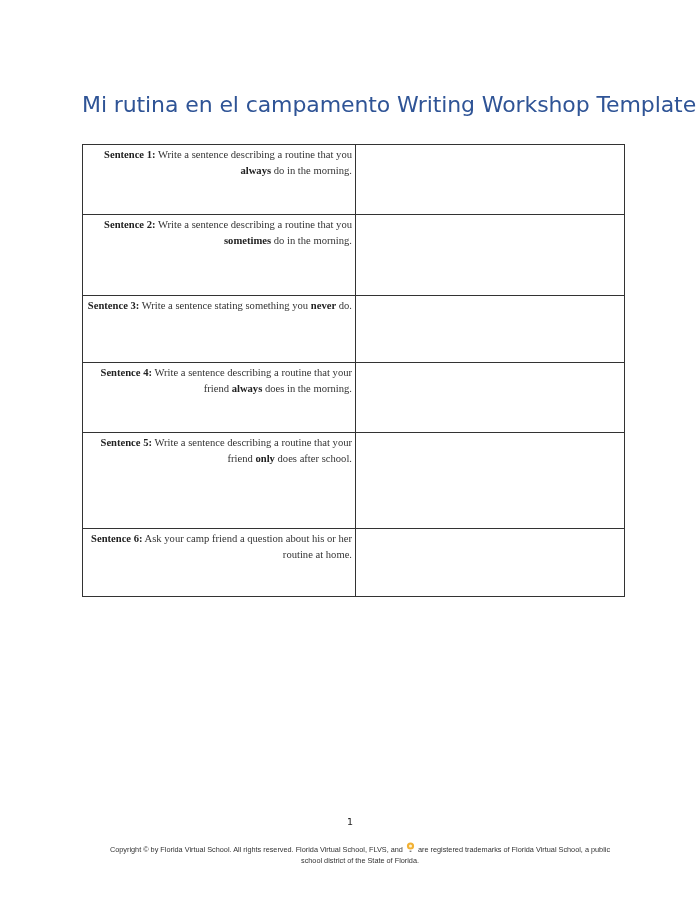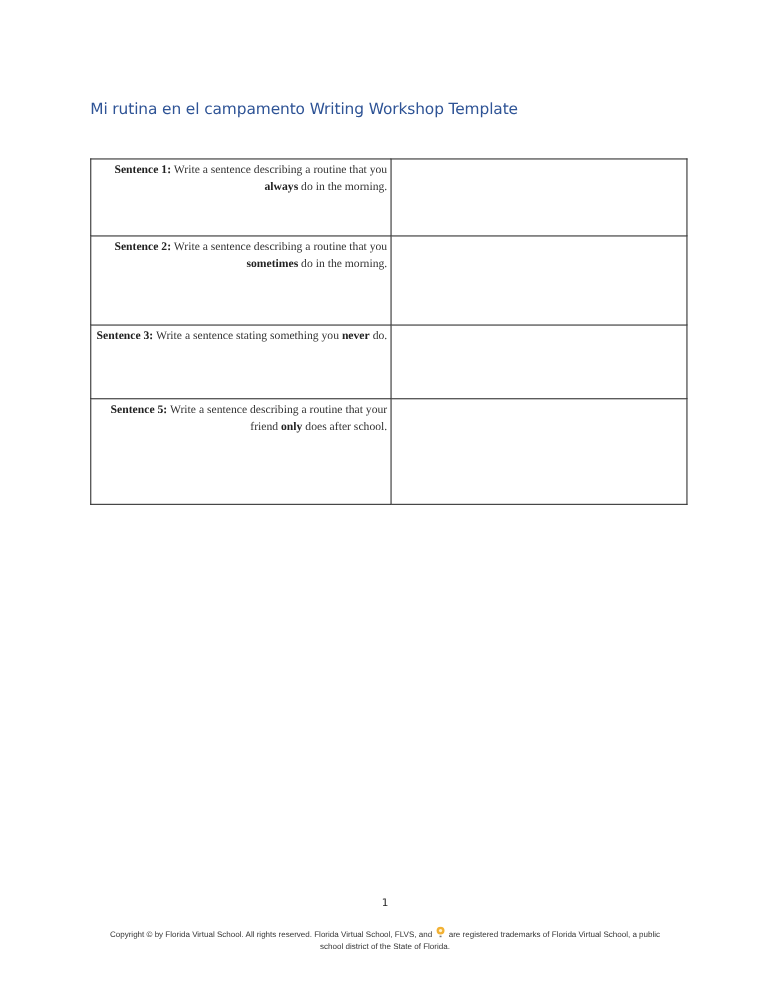--- a/index.html
+++ b/index.html
@@ -13,21 +13,21 @@
       position: relative;
       overflow: hidden;
       font-family: "Liberation Sans", sans-serif;
       color: #222;
     }
     .title {
       position: absolute;
       left: 82px;
       top: 92px;
       font-family: "DejaVu Sans", sans-serif;
-      font-size: 14px;
+      font-size: 22px;
       color: #2f5496;
       white-space: nowrap;
       letter-spacing: -0.1px;
     }
     table.worksheet {
       position: absolute;
       left: 82px;
       top: 144px;
       width: 536px;
       border-collapse: collapse;
@@ -63,21 +63,21 @@
       left: 0;
       width: 700px;
       top: 816px;
       text-align: center;
       font-family: "DejaVu Sans", sans-serif;
       font-size: 9.5px;
       color: #222;
     }
     .footer {
       position: absolute;
-      left: 90px;
+      left: 100px;
       width: 520px;
       top: 842px;
       text-align: center;
       font-family: "Liberation Sans", sans-serif;
       font-size: 7.3px;
       line-height: 11px;
       color: #333;
     }
     .logo-icon {
       display: inline-block;
@@ -105,23 +105,35 @@
         <span class="label">Sentence 2:</span><span> Write a sentence describing a routine that you </span><span class="keyword">sometimes</span><span> do in the morning.</span>
       </td>
       <td class="answer-cell"></td>
     </tr>
     <tr style="height:67px;margin-top:24px;">
       <td class="prompt-cell">
         <span class="label">Sentence 3:</span><span> Write a sentence stating something you </span><span class="keyword">never</span><span> do.</span>
       </td>
       <td class="answer-cell"></td>
     </tr>
+    <tr style="height:70px;">
+      <td class="prompt-cell">
+        <span class="label">Sentence 4:</span><span> Write a sentence describing a routine that your friend </span><span class="keyword">always</span><span> does in the morning.</span>
+      </td>
+      <td class="answer-cell"></td>
+    </tr>
     <tr style="height:96px;">
       <td class="prompt-cell">
         <span class="label">Sentence 5:</span><span> Write a sentence describing a routine that your friend </span><span class="keyword">only</span><span> does after school.</span>
+      </td>
+      <td class="answer-cell"></td>
+    </tr>
+    <tr style="height:68px;">
+      <td class="prompt-cell">
+        <span class="label">Sentence 6:</span><span> Ask your camp friend a question about his or her routine at home.</span><span class="keyword"></span><span></span>
       </td>
       <td class="answer-cell"></td>
     </tr>
   </tbody>
 </table>
 
 <div class="page-number">1</div>
 
 <div class="footer">
   <span>Copyright © by Florida Virtual School. All rights reserved. Florida Virtual School, FLVS, and </span><span class="logo-icon"><svg width="9" height="12" viewBox="0 0 9 12">

